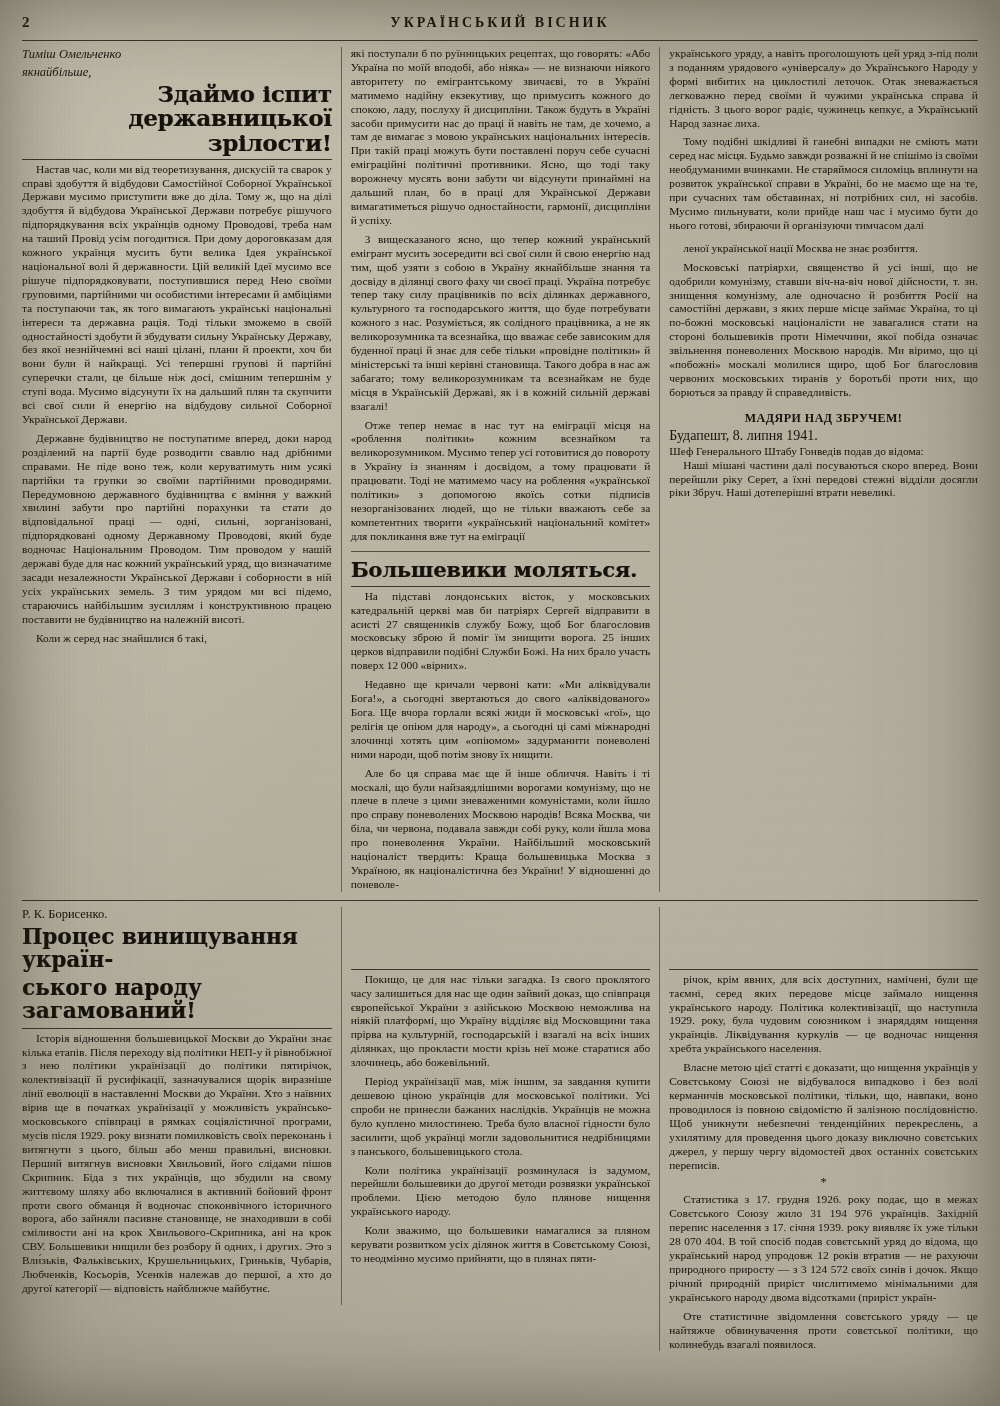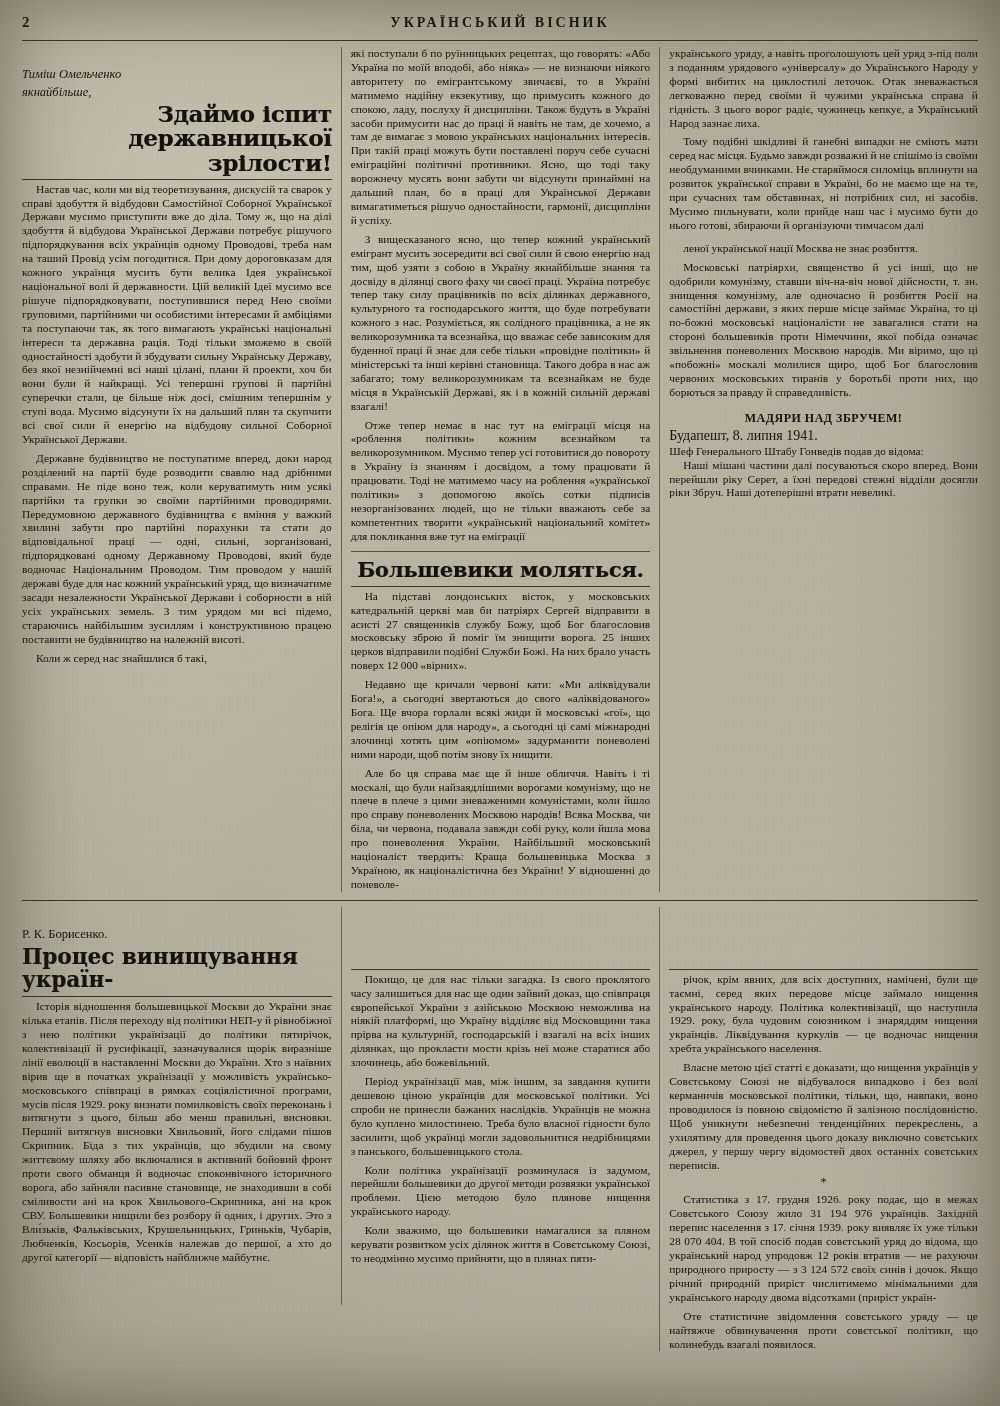--- a/index.html
+++ b/index.html
@@ -66,21 +66,21 @@
     gap: 0;
   }
   .col {
     width: 33.33%;
     box-sizing: border-box;
     padding: 0 9px;
   }
   .col + .col {
     border-left: 1px solid #6a6453;
   }
-  .col:first-child { padding-left: 0; margin-top: 20px; }
+  .col:first-child { padding-left: 0; }
   .col:last-child { padding-right: 0; }
 
   .byline {
     font-style: italic;
     font-size: 12.5px;
     line-height: 1.25;
     margin-bottom: 2px;
   }
   .author-plain {
     font-size: 12.5px;
@@ -92,21 +92,21 @@
     font-weight: bold;
     line-height: 1.05;
     margin: 2px 0 4px 0;
     letter-spacing: -0.3px;
     text-shadow: 0.5px 0 0 rgba(0,0,0,0.45);
   }
   h2.subhead {
     font-family: "DejaVu Serif", serif;
     font-size: 21px;
     font-weight: bold;
-    text-align: center;
+    text-align: left;
     margin: 4px 0 4px 0;
     letter-spacing: -0.2px;
     text-shadow: 0.5px 0 0 rgba(0,0,0,0.45);
   }
   .hl-left { text-align: right; }
 
   p.body {
     font-size: 11.4px;
     line-height: 1.22;
     text-align: justify;
@@ -231,20 +231,21 @@
   </div>
 
   <hr class="section-sep">
 
   <div class="lower-area">
     <div class="cols3">
 
       <div class="col">
         <div class="author-plain">Р. К. Борисенко.</div>
         <div class="art2-head">Процес винищування україн-</div>
+        <div class="art2-head">ського народу загамований!</div>
         <hr class="blocktop">
         <p class="body">Історія відношення большевицької Москви до України знає кілька етапів. Після переходу від політики НЕП-у й рівнобіжної з нею політики українізації до політики пятирічок, колективізації й русифікації, зазначувалися щорік виразніше лінії еволюції в наставленні Москви до України. Хто з наївних вірив ще в початках українізації у можливість українсько-московського співпраці в рямках соціялістичної програми, мусів після 1929. року визнати помилковість своїх переконань і витягнути з цього, більш або менш правильні, висновки. Перший витягнув висновки Хвильовий, його слідами пішов Скрипник. Біда з тих українців, що збудили на свому життєвому шляху або включалися в активний бойовий фронт проти свого обманця й водночас споконвічного історичного ворога, або зайняли пасивне становище, не знаходивши в собі сміливости ані на крок Хвильового-Скрипника, ані на крок СВУ. Большевики нищили без розбору й одних, і других. Это з Вли́зьків, Фальківських, Крушельницьких, Гринь­ків, Чубарів, Любченків, Косьорів, Усенків належав до першої, а хто до другої категорії — відповість найближче майбутнє.</p>
       </div>
 
       <div class="col">
         <div style="height:58px"></div>
         <hr class="blocktop">
         <p class="body">Покищо, це для нас тільки загадка. Із свого проклятого часу залишиться для нас ще один зайвий доказ, що співпраця європейської України з азійською Москвою неможлива на ніякій платформі, що Україну відділяє від Московщини така прірва на культурній, господарській і взагалі на всіх інших ділянках, що прокласти мости крізь неї може старатися або злочинець, або божевільний.</p>
         <div class="spacer-sm"></div>
         <p class="body">Період українізації мав, між іншим, за завдання купити дешевою ціною українців для московської політики. Усі спроби не принесли бажаних наслідків. Українців не можна було куплено милостинею. Треба було власної гідности було засилити, щоб українці могли задовольнитися недрібницями з панського, большевицького стола.</p>

